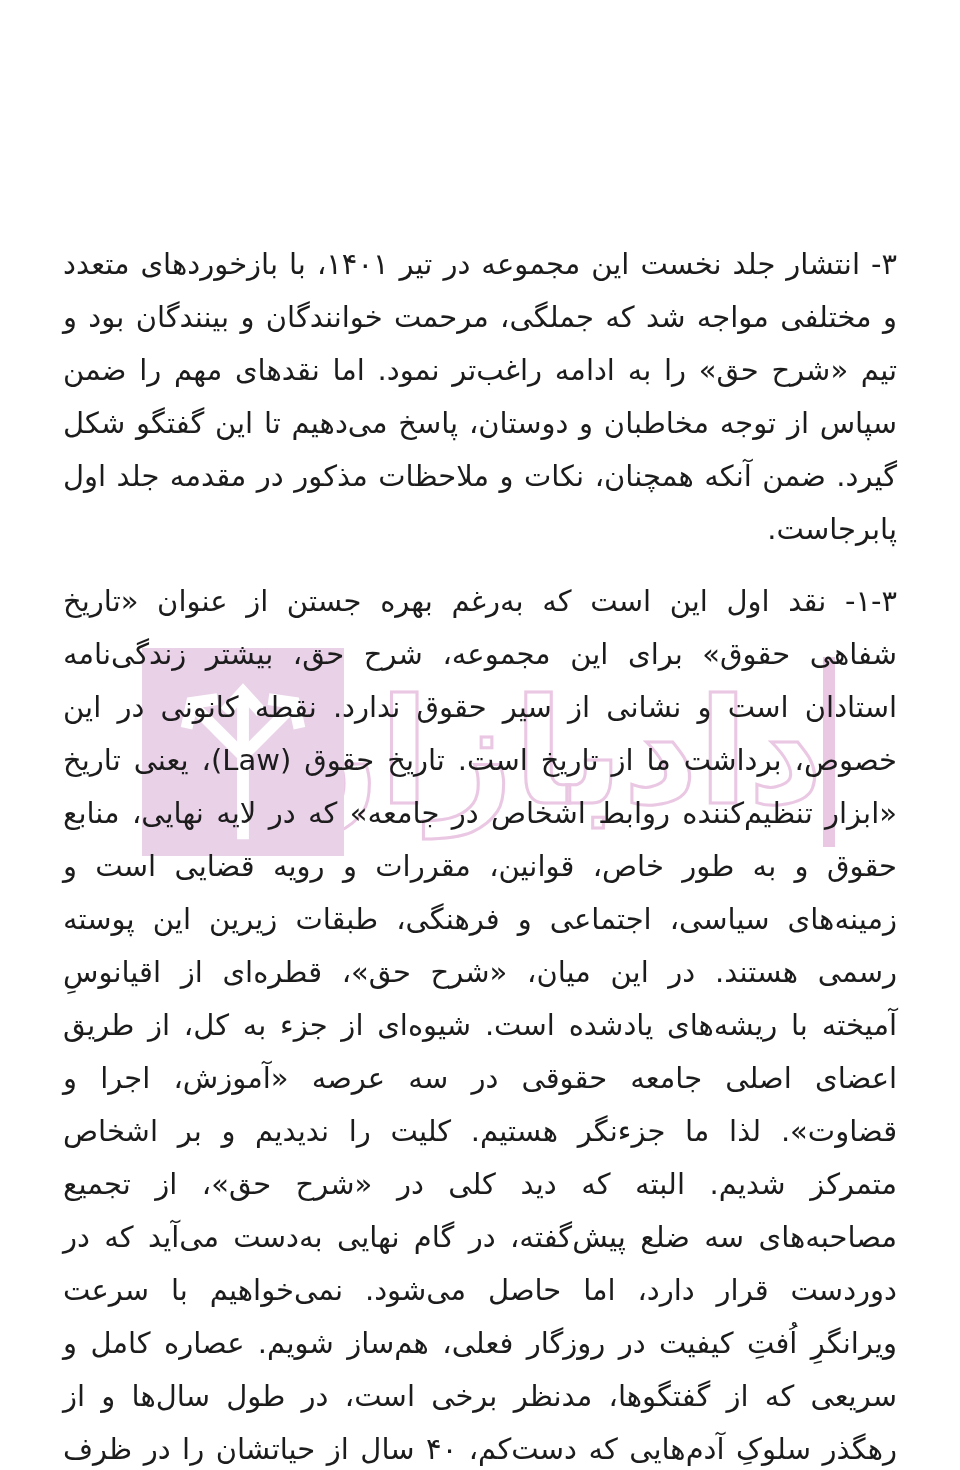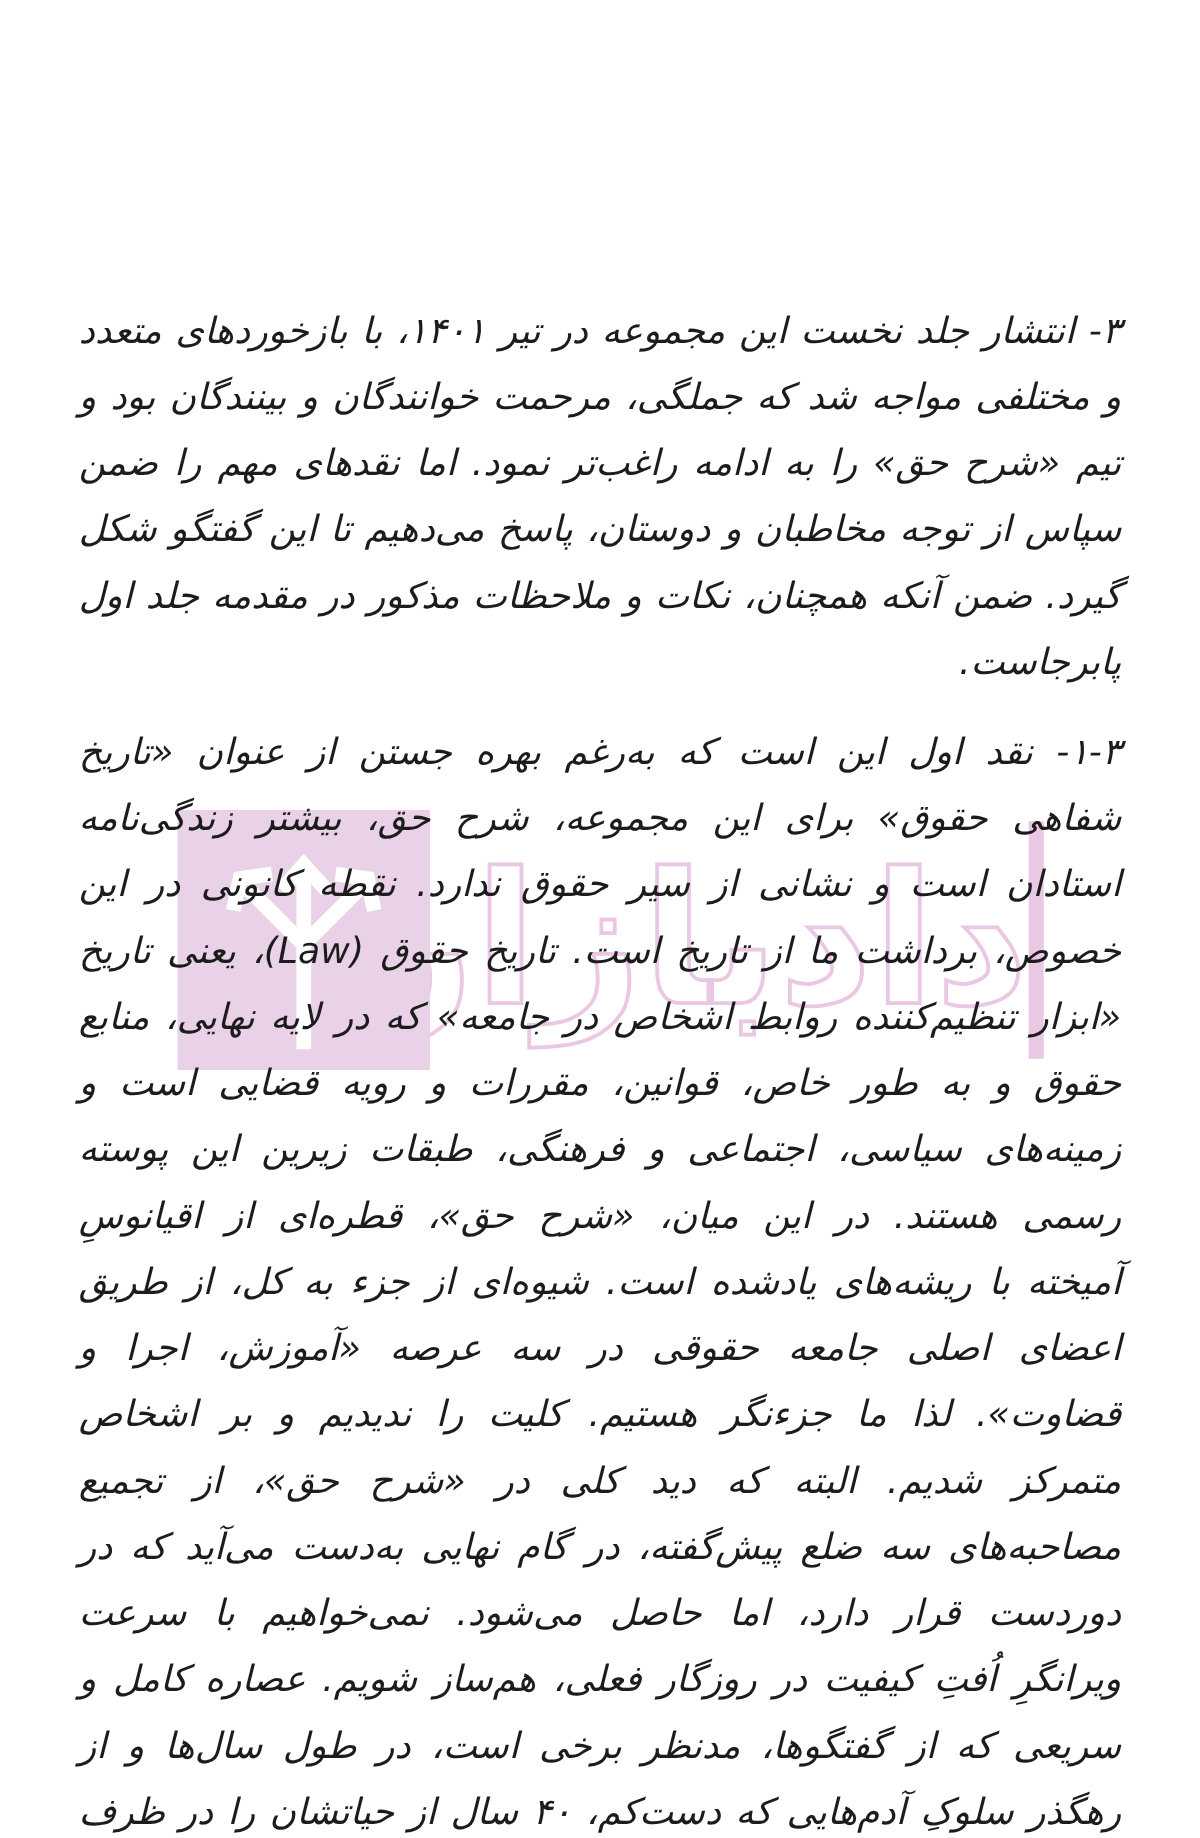--- a/index.html
+++ b/index.html
@@ -70,21 +70,20 @@
     z-index: 1;
     direction: rtl;
     text-align: justify;
     color: var(--text-color, #1c1c1c);
     font-size: 29px;
     line-height: 53px;
     word-spacing: 1px;
   }
   .content p {
     margin: 0 0 19px 0;
-    font-style: italic;
   }
 </style>
 </head>
 <body>
 
 <div class="page">
 
   <div class="watermark">
     <div class="wm-logo">
       <svg viewBox="0 0 200 200" fill="none" stroke="var(--wm-glyph, #ffffff)" stroke-width="13" stroke-linecap="butt" stroke-linejoin="miter">

